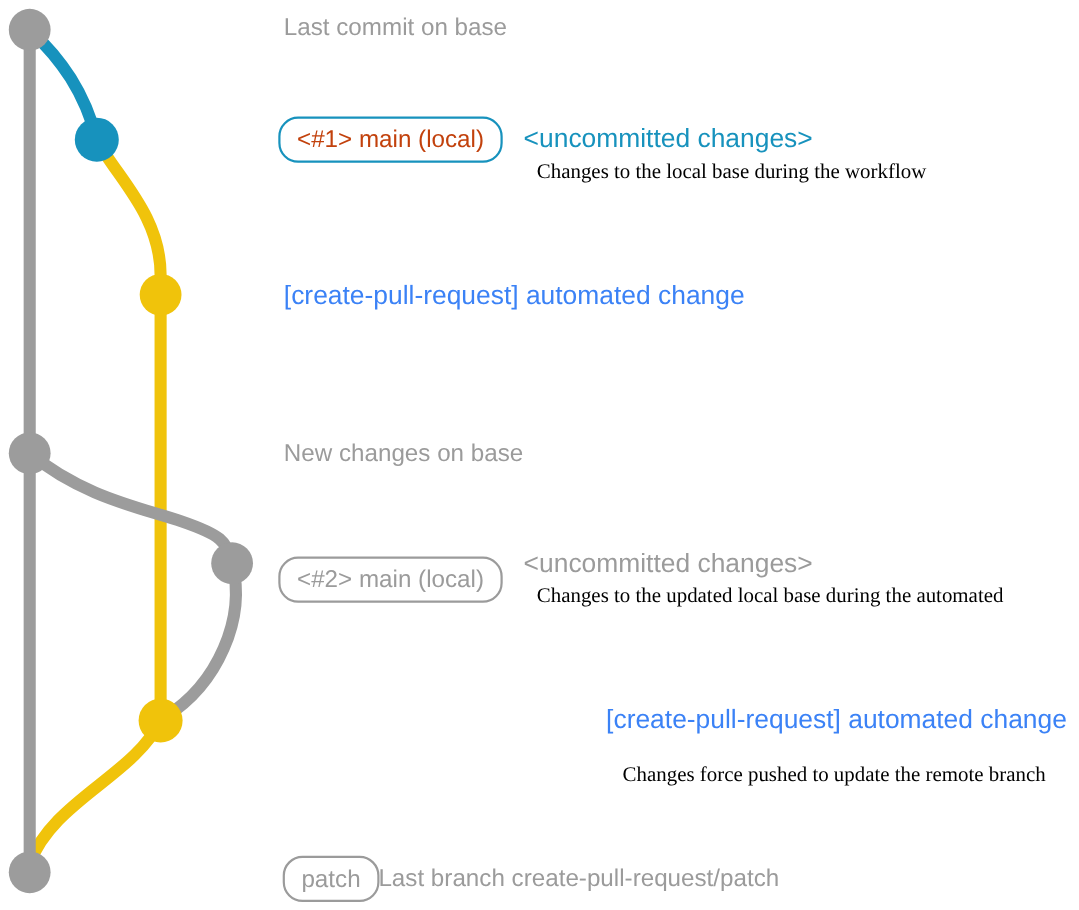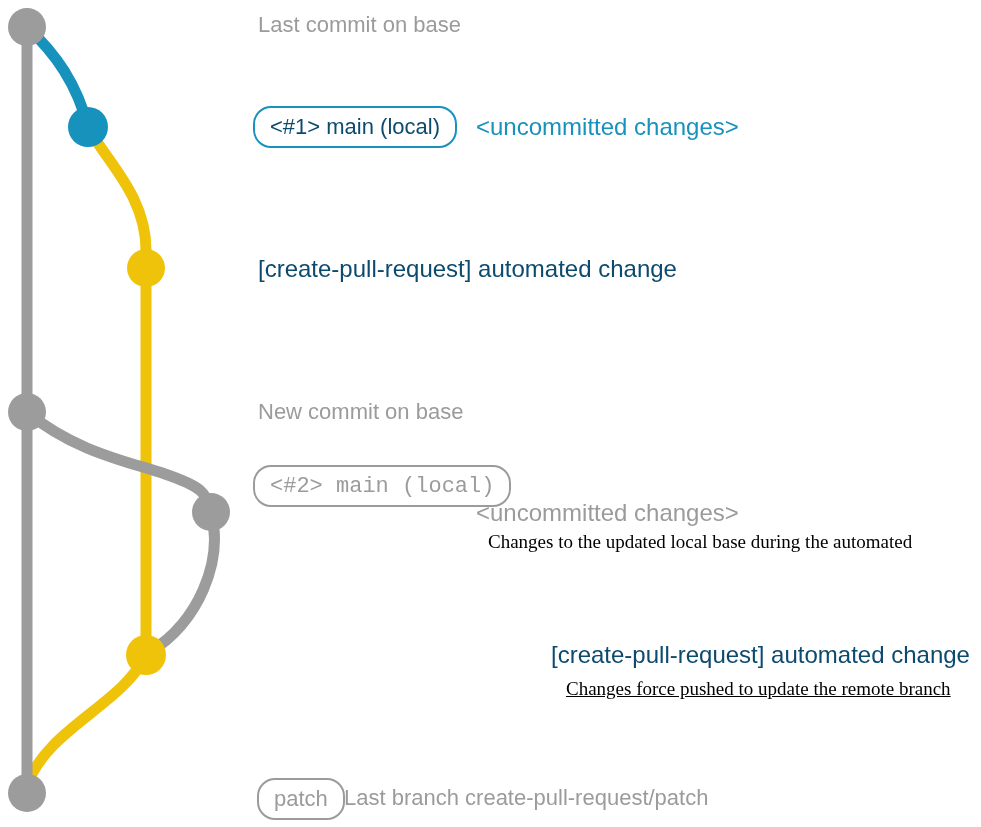--- a/index.html
+++ b/index.html
@@ -31,28 +31,28 @@
     align-items: center;
     justify-content: center;
     height: 38px;
     padding: 0 15px;
     border: 2px solid;
     border-radius: 18px;
     font-size: 22px;
     background: #ffffff;
     box-sizing: content-box;
   }
-  .box-blue  { border-color: #1792bd; color: #0c4a6e; }
+  .box-blue  { border-color: #1792bd; color: #c2410c; }
   .box-gray  { border-color: #9b9b9b; color: #9b9b9b; }
   .box-yellow{ border-color: #f0c30b; color: #f0c30b; }
 
   .annotation { font-size: 24px; }
   .ann-blue   { color: #1792bd; }
   .ann-gray   { color: #9b9b9b; }
-  .ann-yellow { color: #0c4a6e; }
+  .ann-yellow { color: #3b82f6; }
 
   .description {
     font-family: "Liberation Serif", serif;
     font-size: 19px;
     color: #000000;
   }
   .commit-msg {
     font-size: 22px;
     color: #9b9b9b;
   }
@@ -80,28 +80,29 @@
     <circle cx="27" cy="412" r="19" fill="#9c9c9c"></circle>
     <circle cx="211" cy="512" r="19" fill="#9c9c9c"></circle>
     <circle cx="146" cy="655" r="20" fill="#f0c30b"></circle>
     <circle cx="27" cy="793" r="19" fill="#9c9c9c"></circle>
   </svg>
 
   <div class="abs row-title" style="left:258px; top:12px;">Last commit on base</div>
 
   <div class="abs branch-box box-blue" style="left:253px; top:106px;">&lt;#1&gt; main (local)</div>
   <div class="abs annotation ann-blue" style="left:476px; top:113px;">&lt;uncommitted changes&gt;</div>
+  <div class="abs description" style="left:488px; top:146px;">Changes to the local base during the workflow</div>
 
   <div class="abs annotation ann-yellow" style="left:258px; top:255px;">[create-pull-request] automated change</div>
 
-  <div class="abs row-title" style="left:258px; top:399px;">New commit on base</div>
+  <div class="abs row-title" style="left:258px; top:399px;">New changes on base</div>
 
-  <div class="abs branch-box box-gray" style="left:253px; top:465px;font-family:Liberation Mono, monospace;">&lt;#2&gt; main (local)</div>
+  <div class="abs branch-box box-gray" style="left:253px; top:506px;">&lt;#2&gt; main (local)</div>
   <div class="abs annotation ann-gray" style="left:476px; top:499px;">&lt;uncommitted changes&gt;</div>
   <div class="abs description" style="left:488px; top:531px;">Changes to the updated local base during the automated</div>
 
   <div class="abs annotation ann-yellow" style="left:551px; top:641px;">[create-pull-request] automated change</div>
-  <div class="abs description" style="left:566px; top:678px;text-decoration:underline;">Changes force pushed to update the remote branch</div>
+  <div class="abs description" style="left:566px; top:694px;">Changes force pushed to update the remote branch</div>
 
   <div class="abs branch-box box-gray" style="left:257px; top:778px;">patch</div>
   <div class="abs commit-msg" style="left:344px; top:785px;">Last branch create-pull-request/patch</div>
 
 </div>
 
 </body></html>

